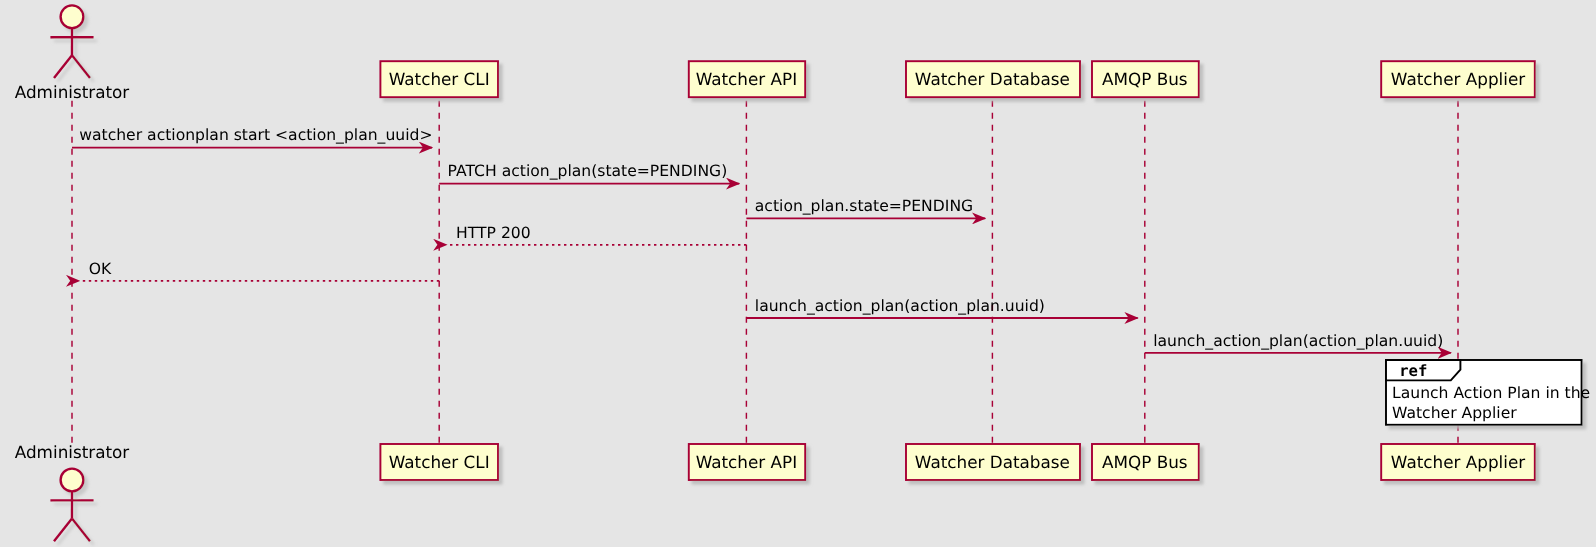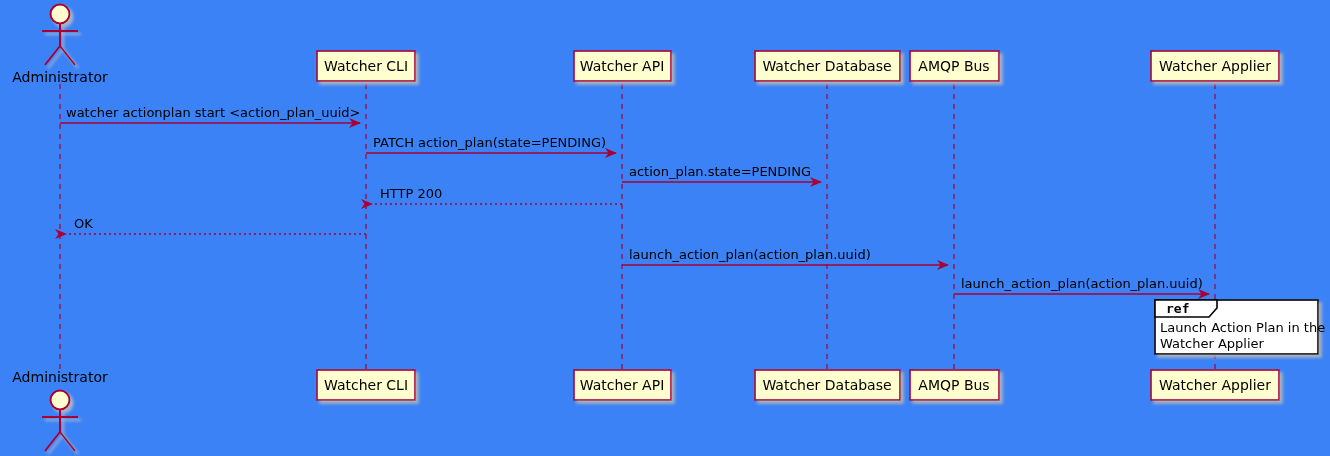--- a/index.html
+++ b/index.html
@@ -9,21 +9,21 @@
     background: #FFFFFF;
   }
   body {
     font-family: "DejaVu Sans", "Liberation Sans", sans-serif;
   }
   #diagram-root {
     position: relative;
     width: 1330px;
     height: 456px;
     overflow: hidden;
-    background: #3b82f6;
+    background: #e5e5e5;
   }
   #diagram-svg {
     position: absolute;
     left: 0;
     top: 0;
     display: block;
   }
   .participant-label {
     font-family: "DejaVu Sans", "Liberation Sans", sans-serif;
     font-size: 14px;

